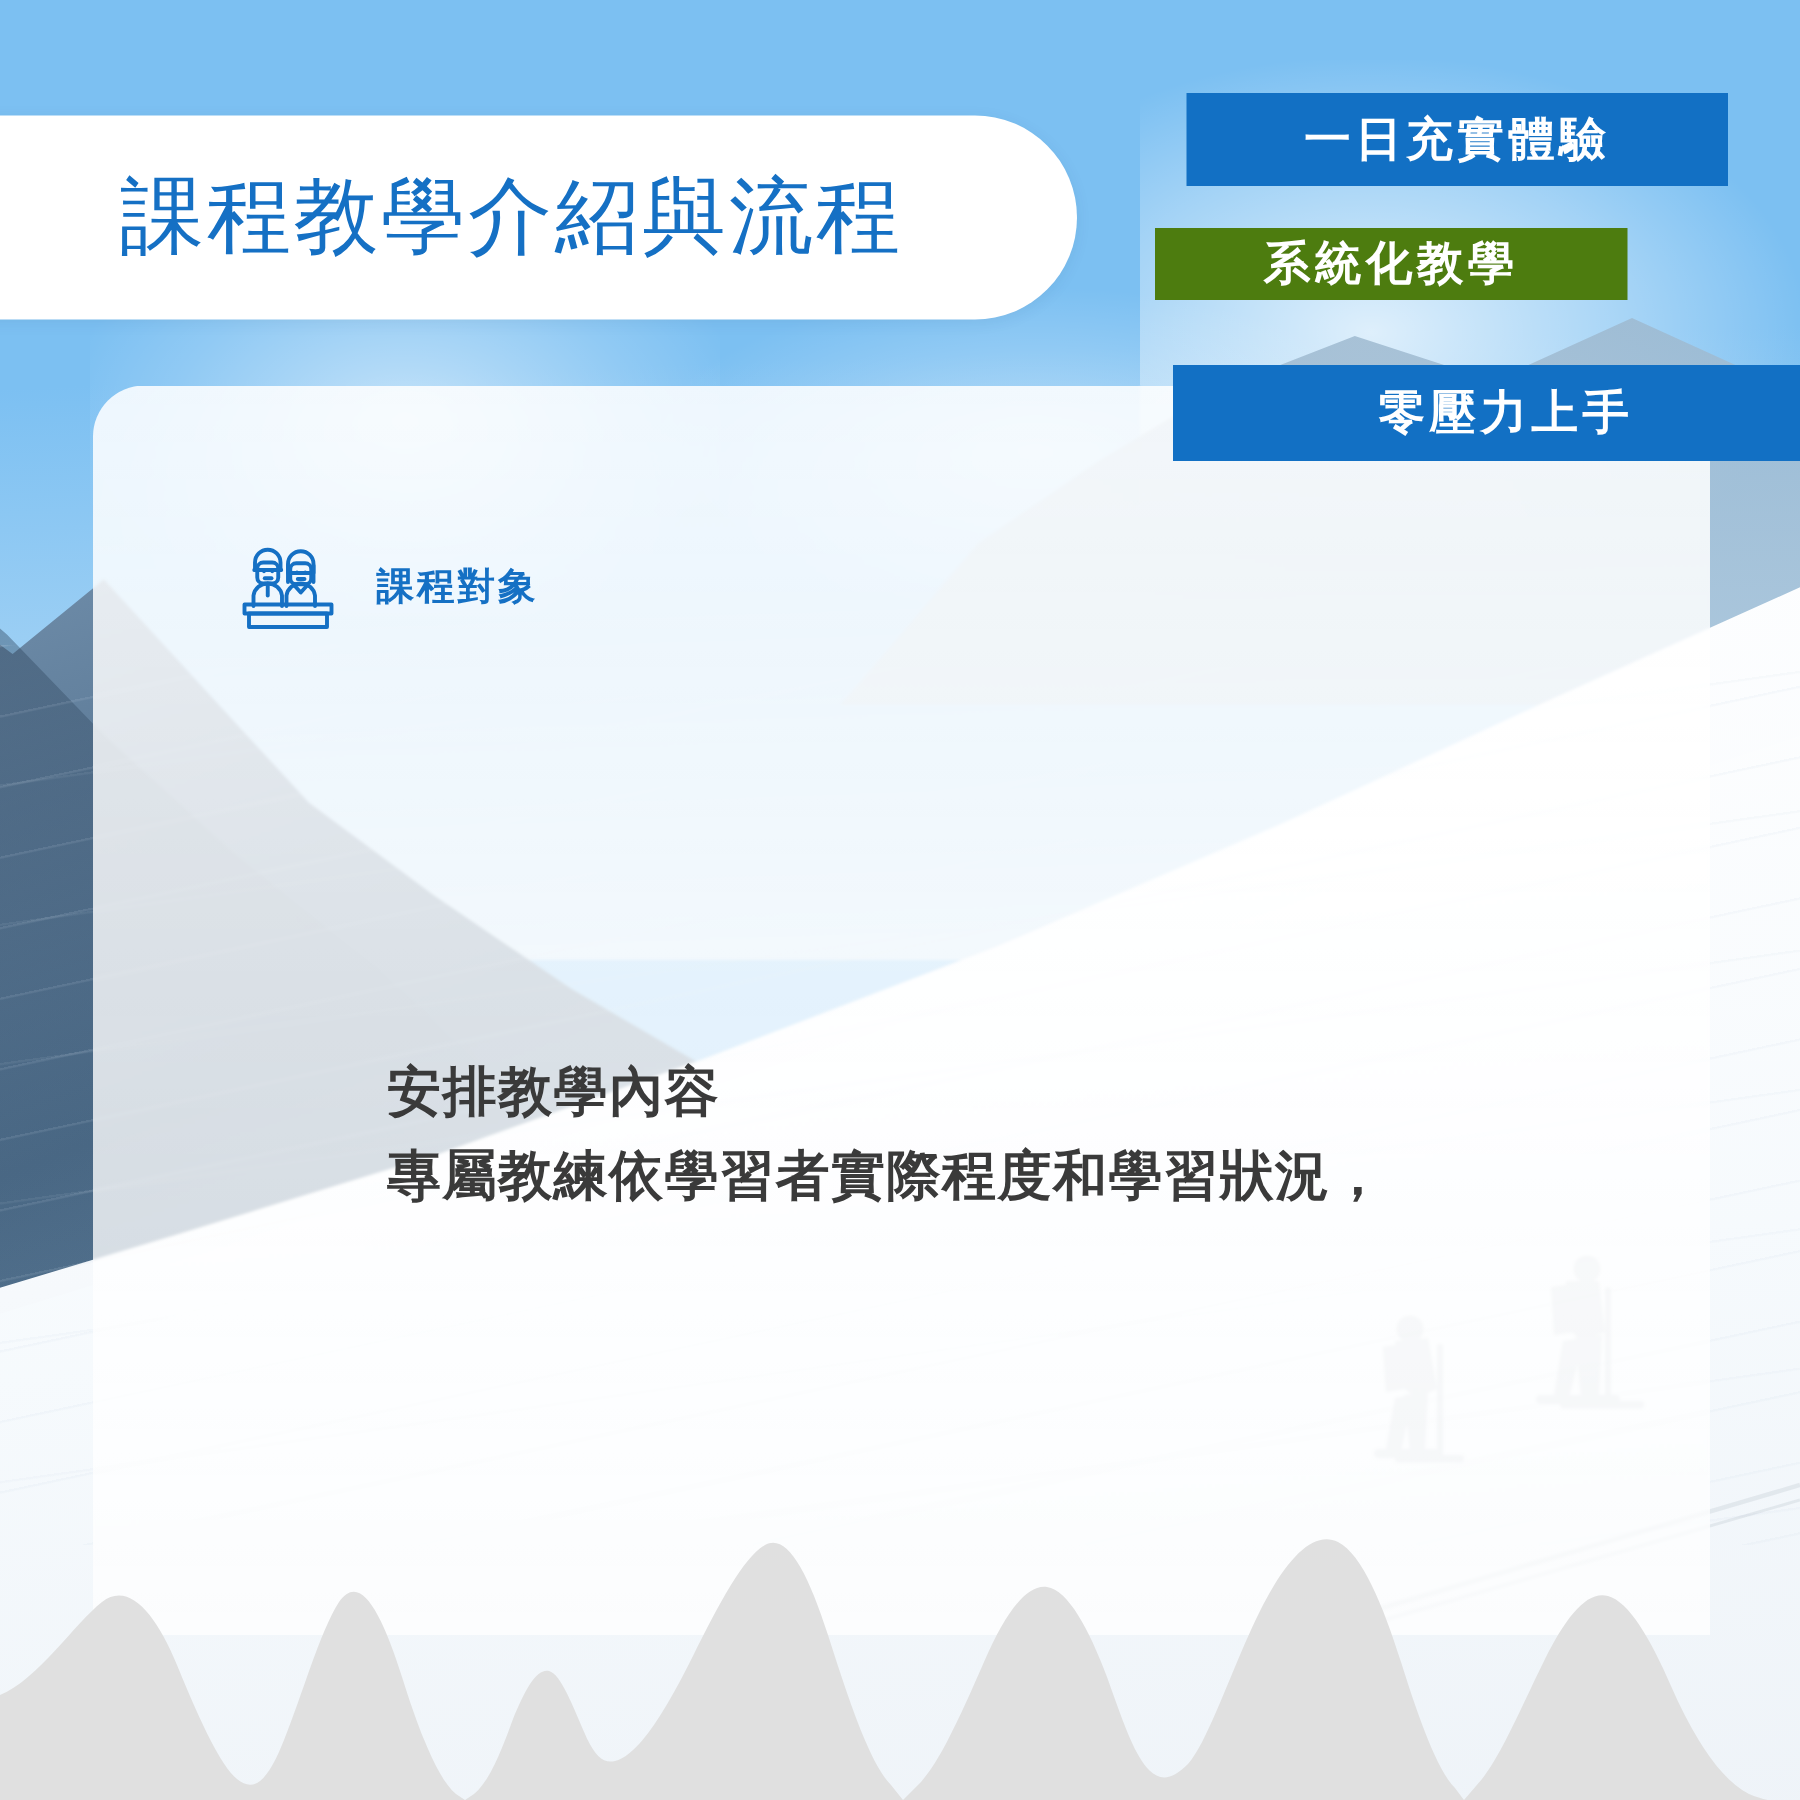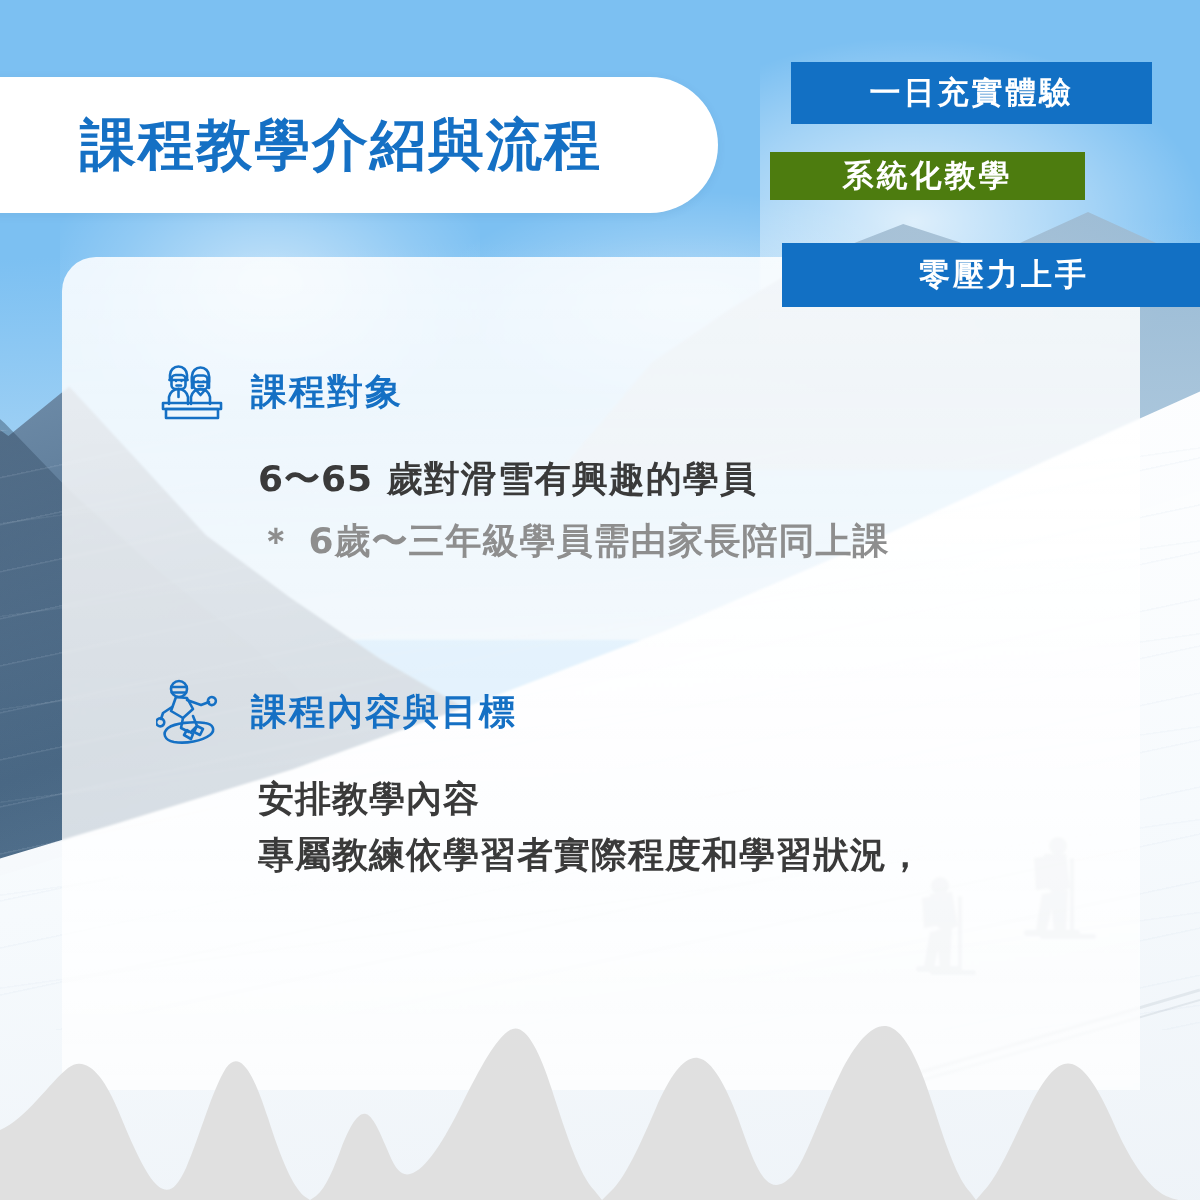--- a/index.html
+++ b/index.html
@@ -76,21 +76,21 @@
   #mountains svg{display:block;width:1200px;height:210px;}
 
   
   #title-pill{
     position:absolute;left:-30px;top:77px;width:748px;height:136px;
     background:#FFFFFF;border-radius:0 70px 70px 0;
     box-shadow:0 2px 10px rgba(20,60,100,.08);
     display:flex;align-items:center;
   }
   #title-pill .t{
-    margin-left:110px;color:#1570C4;font-size:56px;font-weight:700;
+    margin-left:110px;color:#1570C4;font-size:56px;font-weight:400;
     letter-spacing:2px;line-height:1;white-space:nowrap;
     font-family:"DejaVu Sans","Liberation Sans",sans-serif;
   }
 
   
   .badge{
     position:absolute;display:flex;align-items:center;justify-content:center;
     color:#FFFFFF;font-weight:700;font-size:31px;letter-spacing:3px;
     white-space:nowrap;font-family:"DejaVu Sans","Liberation Sans",sans-serif;
   }
@@ -107,22 +107,22 @@
   }
 
   .section{position:absolute;left:0;width:100%;}
   #section-audience{top:100px;}
   #section-content{top:420px;}
 
   .sec-head{display:flex;align-items:center;gap:22px;padding-left:93px;height:70px;}
   .sec-icon{width:74px;height:74px;flex:0 0 74px;display:flex;align-items:center;justify-content:center;}
   .sec-icon svg{display:block;}
   .sec-title{
-    color:#1570C4;font-size:36px;font-weight:700;letter-spacing:2px;line-height:1;
-    font-family:Liberation Serif, serif;
+    color:#1570C4;font-size:25px;font-weight:700;letter-spacing:2px;line-height:1;
+    font-family:Liberation Mono, monospace;
   }
 
   .sec-body{padding-left:196px;padding-top:24px;}
   .line-main{
     color:#3A3A3A;font-size:36px;font-weight:700;letter-spacing:1px;
     line-height:1.55;font-family:"DejaVu Sans","Liberation Sans",sans-serif;
   }
   .line-note{
     color:#8E8E8E;font-size:36px;font-weight:700;letter-spacing:1px;
     line-height:1.55;margin-top:6px;
@@ -208,56 +208,23 @@
             <path d="M34 47 v-7 a9.5 9.5 0 0 1 9.5-8 a9.5 9.5 0 0 1 9.5 8 v7"></path>
             <path d="M39 33 l4.5 5 l4.5 -5"></path>
 
             <rect x="6" y="46" width="58" height="6"></rect>
             <rect x="9" y="52" width="52" height="9"></rect>
           </g>
         </svg>
       </span>
       <span class="sec-title">課程對象</span>
     </div>
-    <div class="sec-body">
-      <div class="line-main">6〜65  歲對滑雪有興趣的學員</div>
-      <div class="line-note">＊  6歲〜三年級學員需由家長陪同上課</div>
-    </div>
   </div>
 
   <div class="section" id="section-content">
-    <div class="sec-head">
-      <span class="sec-icon">
-        <svg width="72" height="72" viewBox="0 0 72 72" aria-hidden="true">
-          <g fill="none" stroke="#1570C4" stroke-width="2.6" stroke-linecap="round" stroke-linejoin="round">
-
-            <path d="M23 5 a8 8 0 0 1 8 8 a8 8 0 0 1 -8 8 a8 8 0 0 1 -8 -8 a8 8 0 0 1 8 -8 z"></path>
-            <path d="M15.5 11 h15"></path>
-            <path d="M16 16.5 h13"></path>
-
-            <path d="M20 21 l-5 14 l12 7 l10 -9 l-6 -11 z"></path>
-
-            <path d="M31 24 l14 5 l8 -3"></path>
-            <path d="M52 24 a4 4 0 1 1 3 5 a4 4 0 0 1 -3 -5 z"></path>
-
-            <path d="M16 31 l-9 6 l-2 6"></path>
-            <path d="M2 43 a4 4 0 1 0 6 2 a4 4 0 0 0 -6 -2 z"></path>
-
-            <path d="M27 42 l-2 10 l8 4"></path>
-            <path d="M37 40 l4 10 l-6 6"></path>
-
-            <path d="M31 54 l6 4 l-2 5 l-7 -4 z"></path>
-            <path d="M41 50 l6 3 l-3 6 l-6 -3 z"></path>
-
-            <path d="M12 52 c-6 5 -4 12 6 14 c12 2 28 -1 36 -7 c6 -5 3 -11 -5 -12 c-12 -2 -30 0 -37 5 z"></path>
-          </g>
-        </svg>
-      </span>
-      <span class="sec-title">課程內容與目標</span>
-    </div>
     <div class="sec-body">
       <div class="line-main">安排教學內容</div>
       <div class="line-main">專屬教練依學習者實際程度和學習狀況，</div>
     </div>
   </div>
 </div>
 
 <div id="title-pill">
   <span class="t">課程教學介紹與流程</span>
 </div>

